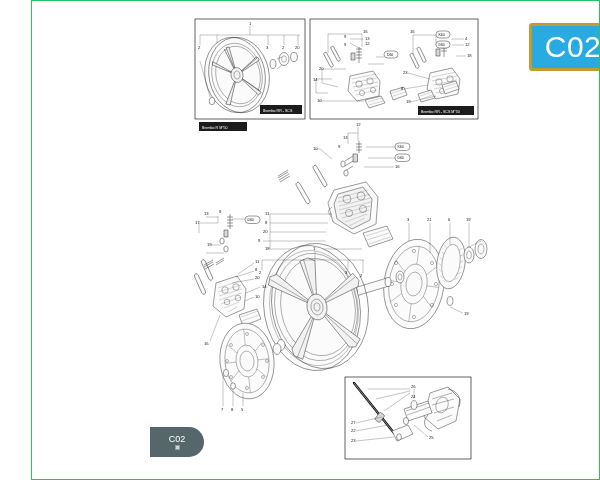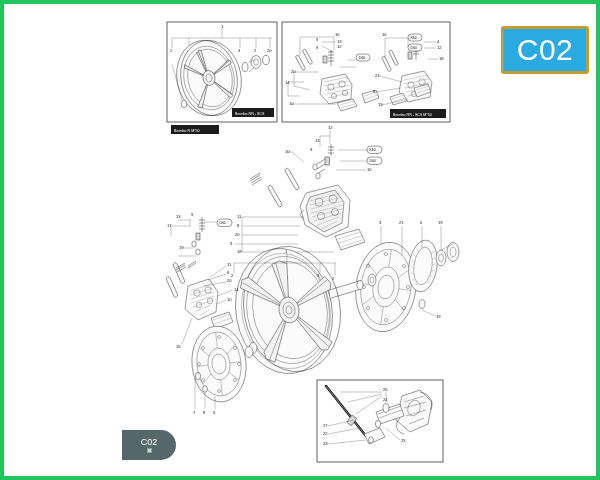--- a/index.html
+++ b/index.html
@@ -13,22 +13,23 @@
     font-family: "Liberation Sans", sans-serif;
     overflow: hidden;
     position: relative;
   }
 
   
   #app-frame {
     position: absolute;
     inset: 0;
     background: #a21caf;
-    border: 4px solid #22c55e;
+    border: 1px solid #22c55e;
     box-sizing: border-box;
+    margin-left: 31px;
   }
   #canvas {
     position: absolute;
     inset: 0;
     background: #ffffff;
     overflow: hidden;
   }
 
   
   #diagram-svg {

